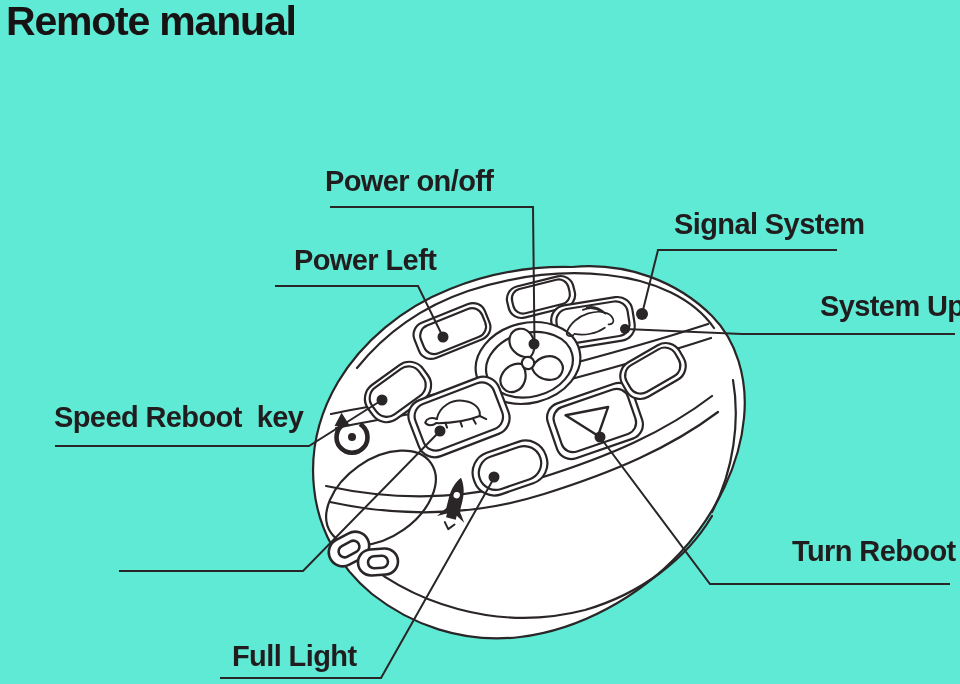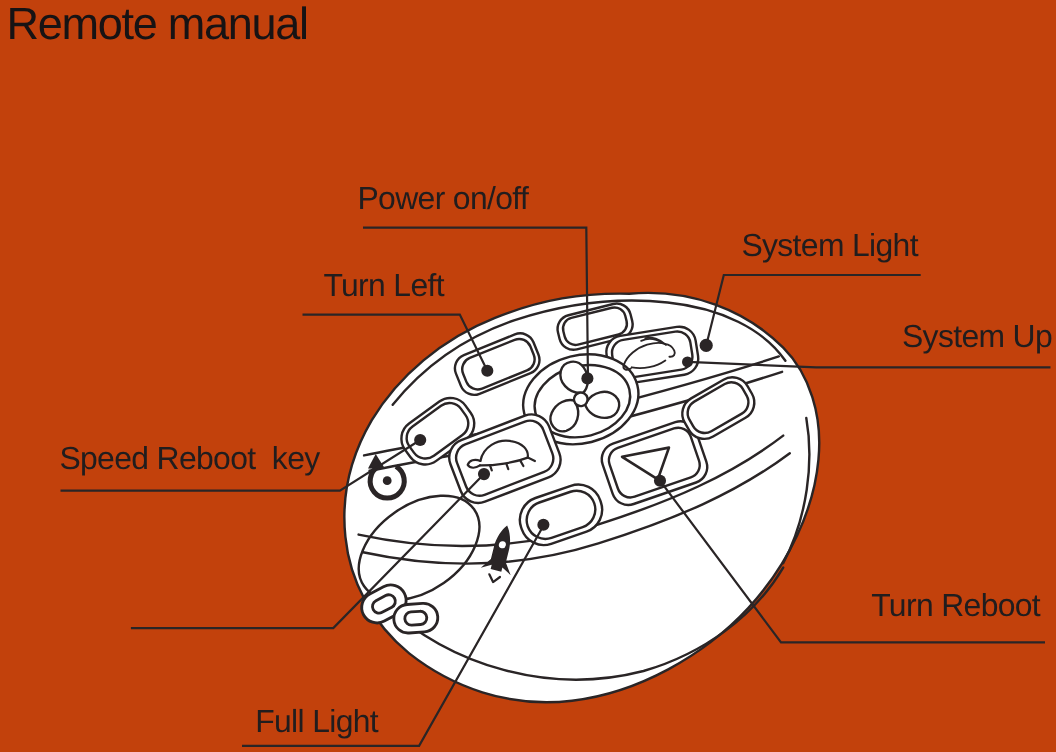--- a/index.html
+++ b/index.html
@@ -1,18 +1,18 @@
 <!DOCTYPE html>
 <html><head>
 <meta charset="utf-8">
 <style>
   html,body{margin:0;padding:0;background:#fff;}
   .stage{
-    position:relative;width:960px;height:684px;background:#c2410c;
-    font-family:"Liberation Sans", sans-serif;overflow:hidden;
+    position:relative;width:960px;height:684px;background:#5eead4;
+    font-family:"Liberation Sans", sans-serif;overflow:hidden;font-weight:bold;
   }
   .page-title{
     position:absolute;left:6px;top:-2px;
     font-size:41px;letter-spacing:-1.2px;color:#171314;white-space:pre;
   }
   .callout{
     position:absolute;font-size:29px;letter-spacing:-0.6px;line-height:1.1;
     color:#211d1e;white-space:pre;
   }
   .art{position:absolute;left:0;top:0;width:960px;height:684px;}
@@ -174,20 +174,20 @@
       <circle cx="382" cy="400" r="5.5"></circle>
       <circle cx="440" cy="431" r="5.5"></circle>
       <circle cx="494" cy="477" r="5.5"></circle>
       <circle cx="600" cy="437" r="5.5"></circle>
     </g>
   </svg>
 
   <div class="page-title">Remote manual</div>
 
   <div class="callout" style="left:325px;top:166px;text-align:right;">Power on/off</div>
-  <div class="callout" style="left:294px;top:245px;">Turn Left</div>
-  <div class="callout" style="left:674px;top:209px;">System Light</div>
+  <div class="callout" style="left:294px;top:245px;">Power Left</div>
+  <div class="callout" style="left:674px;top:209px;">Signal System</div>
   <div class="callout" style="left:820px;top:291px;">System Up</div>
   <div class="callout" style="left:54px;top:402px;">Speed Reboot  key</div>
   <div class="callout" style="left:232px;top:641px;">Full Light</div>
   <div class="callout" style="left:792px;top:536px;">Turn Reboot</div>
 
 </div>
 
 </body></html>

